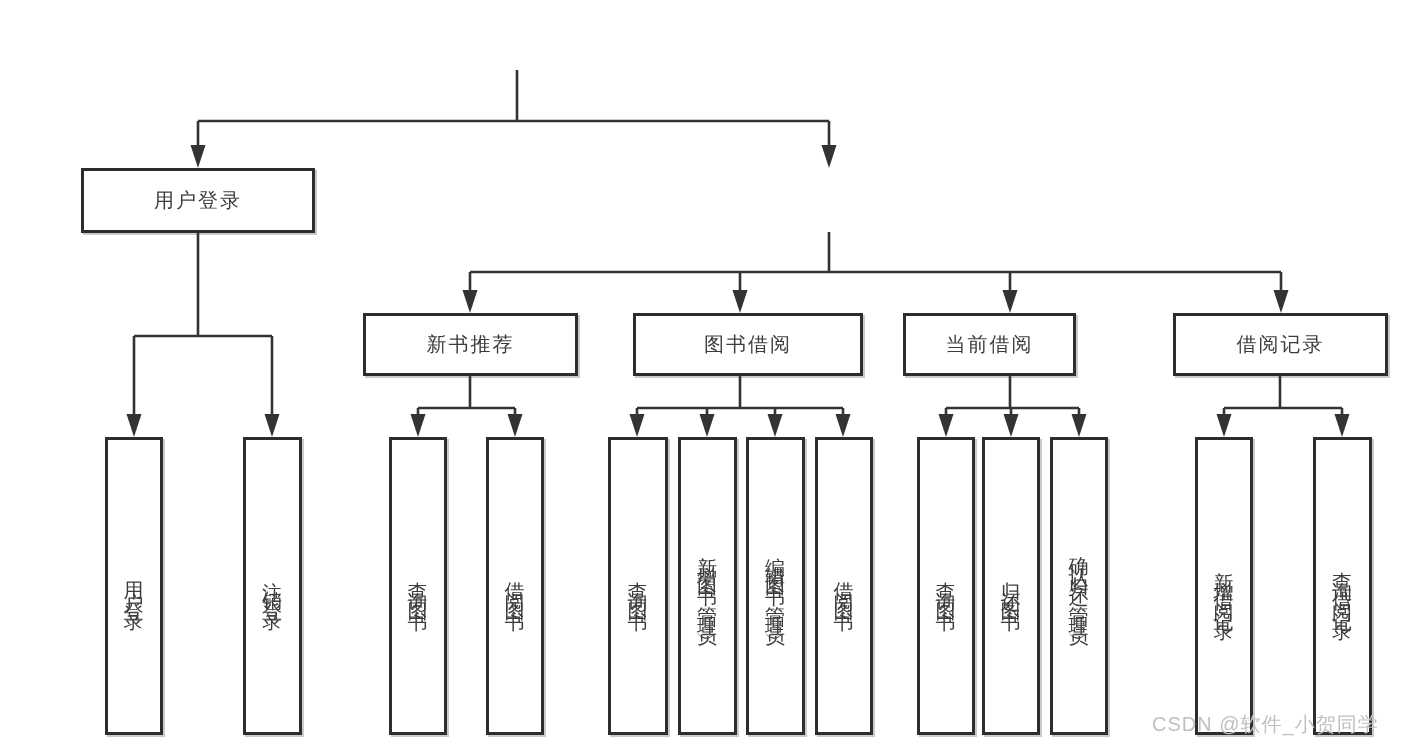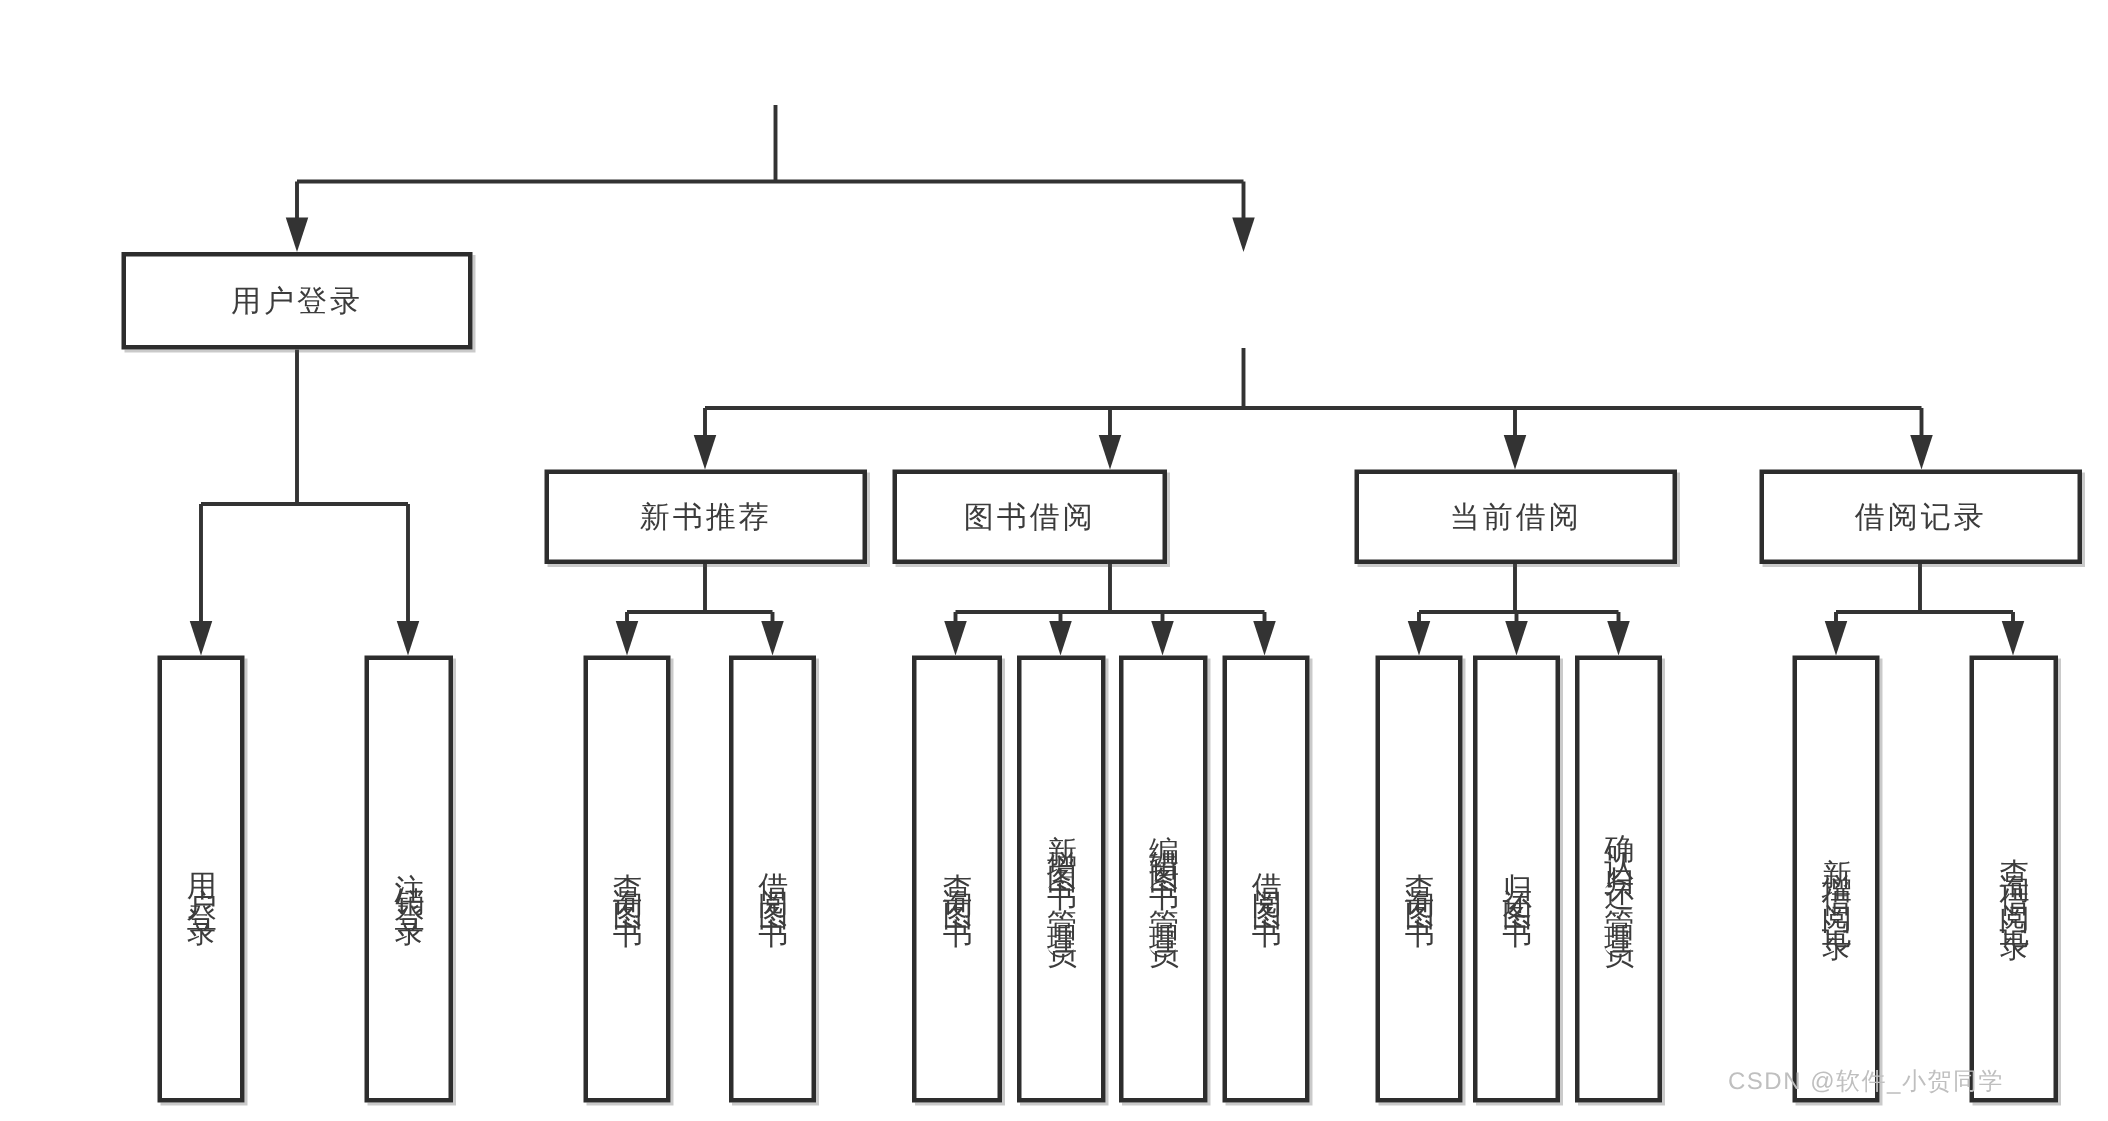--- a/index.html
+++ b/index.html
@@ -14,21 +14,21 @@
     box-shadow:2px 2px 0 rgba(80,80,80,0.30);
     display:flex;align-items:center;justify-content:center;
     font-size:20px;color:#3c3c3c;letter-spacing:2px;
   }
   .node.v{
     writing-mode:vertical-lr;text-orientation:mixed;
     letter-spacing:10px;line-height:1;
   }
   #watermark{
     position:absolute;z-index:3;left:1152px;top:711px;width:253px;
-    font-size:16px;color:#bfbfbf;letter-spacing:1px;white-space:nowrap;
+    font-size:20px;color:#bfbfbf;letter-spacing:1px;white-space:nowrap;
   }
 </style>
 </head>
 <body>
 
 <div id="canvas">
 
   <svg id="wires" width="1405" height="747" viewBox="0 0 1405 747">
     <g stroke="#333333" stroke-width="2.6" fill="none">
 
@@ -66,22 +66,22 @@
       <polygon points="1071.5,414 1086.5,414 1079,437"></polygon>
       <polygon points="1216.5,414 1231.5,414 1224,437"></polygon>
       <polygon points="1334.5,414 1349.5,414 1342,437"></polygon>
     </g>
   </svg>
 
 
   <div class="node" style="left:81px;top:168px;width:234px;height:65px">用户登录</div>
 
   <div class="node" style="left:363px;top:313px;width:215px;height:63px">新书推荐</div>
-  <div class="node" style="left:595px;top:313px;width:183px;height:63px">图书借阅</div>
-  <div class="node" style="left:903px;top:313px;width:215px;height:63px">当前借阅</div>
+  <div class="node" style="left:633px;top:313px;width:230px;height:63px">图书借阅</div>
+  <div class="node" style="left:903px;top:313px;width:173px;height:63px">当前借阅</div>
   <div class="node" style="left:1173px;top:313px;width:215px;height:63px">借阅记录</div>
 
   <div class="node v" style="left:105px;top:437px;width:58px;height:298px">用户登录</div>
   <div class="node v" style="left:243px;top:437px;width:59px;height:298px">注销登录</div>
 
   <div class="node v" style="left:389px;top:437px;width:58px;height:298px">查询图书</div>
   <div class="node v" style="left:486px;top:437px;width:58px;height:298px">借阅图书</div>
 
   <div class="node v" style="left:608px;top:437px;width:60px;height:298px">查询图书</div>
   <div class="node v" style="left:678px;top:437px;width:59px;height:298px">新增图书（管理员）</div>

